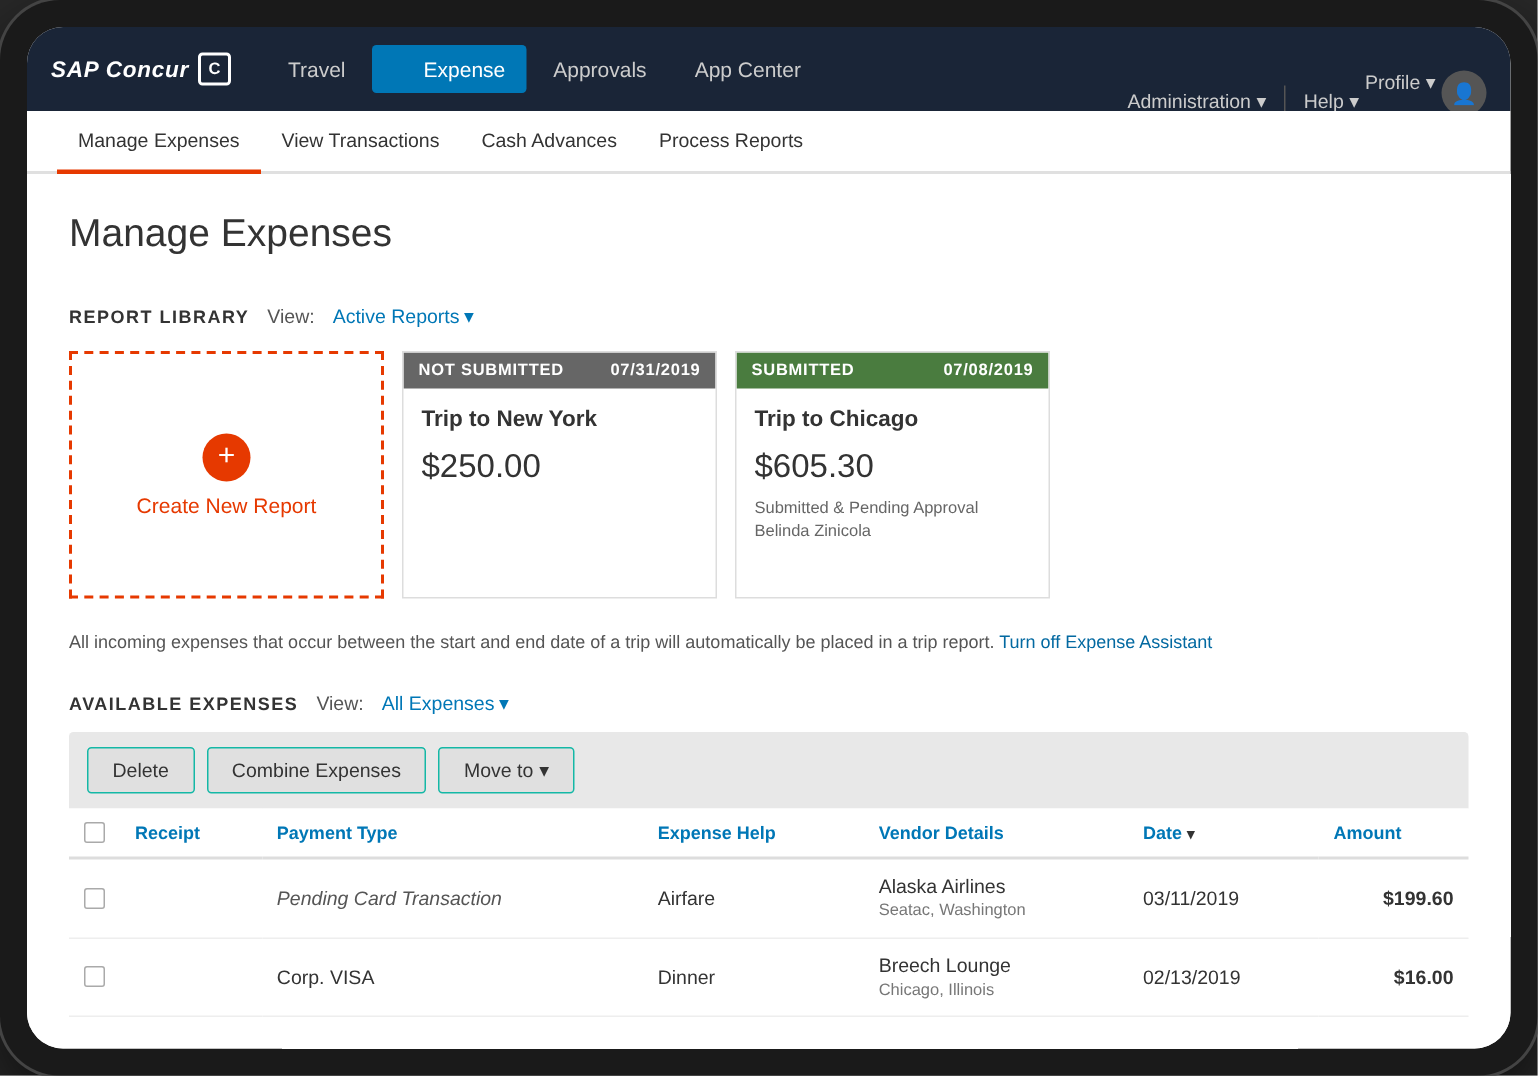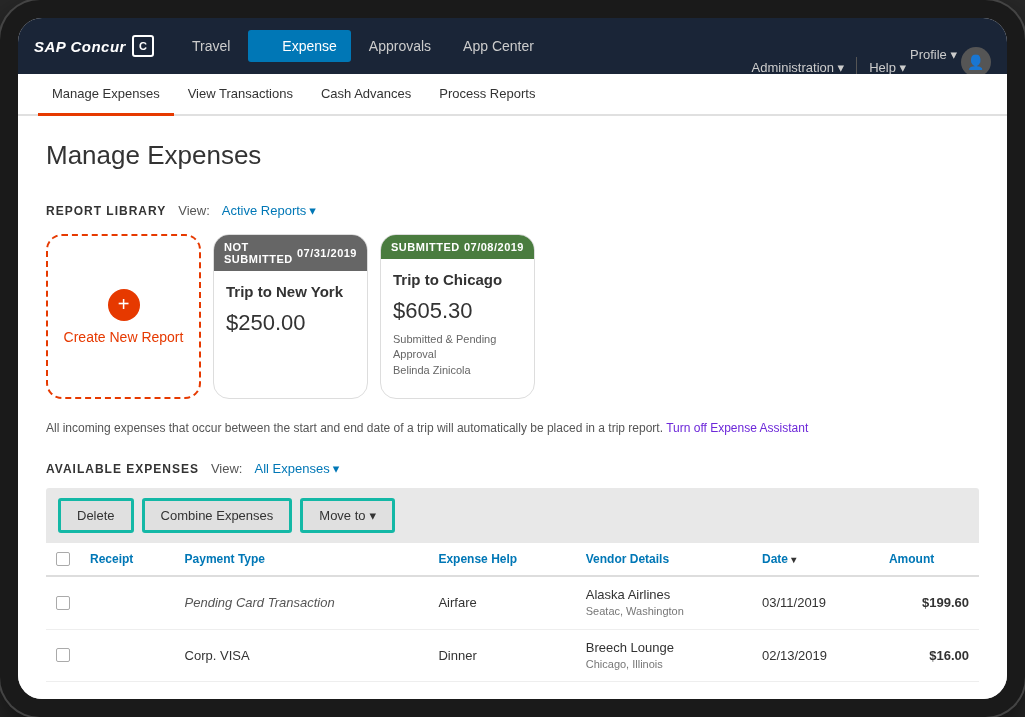--- a/index.html
+++ b/index.html
@@ -192,23 +192,23 @@
       align-items: center;
       gap: 3px;
     }
     
     .report-cards {
       display: flex;
       gap: 12px;
       margin-bottom: 20px;
     }
     .report-card {
-      width: 155px;
+      width: 210px;
       min-height: 165px;
-      border-radius: 16px;
+      border-radius: 0;
       overflow: hidden;
       flex-shrink: 0;
     }
     .create-card {
       border: 2px dashed #e63900;
       display: flex;
       flex-direction: column;
       align-items: center;
       justify-content: center;
       cursor: pointer;
@@ -280,21 +280,21 @@
       line-height: 1.4;
     }
     
     .info-text {
       font-size: 12px;
       color: #555;
       margin-bottom: 24px;
       line-height: 1.5;
     }
     .info-link {
-      color: #6d28d9;
+      color: #0369a1;
       cursor: pointer;
     }
     
     .available-section-header {
       display: flex;
       align-items: center;
       gap: 12px;
       margin-bottom: 12px;
     }
     
@@ -304,21 +304,21 @@
       margin-bottom: 0;
       background: #e8e8e8;
       padding: 10px 12px;
       border-radius: 3px 3px 0 0;
     }
     .btn {
       padding: 7px 16px;
       font-size: 13px;
       border-radius: 3px;
       cursor: pointer;
-      border: 3px solid #14b8a6;
+      border: 1px solid #14b8a6;
       background: #e0e0e0;
       color: #333;
     }
     .btn-move {
       display: flex;
       align-items: center;
       gap: 4px;
     }
     
     .expense-table {

